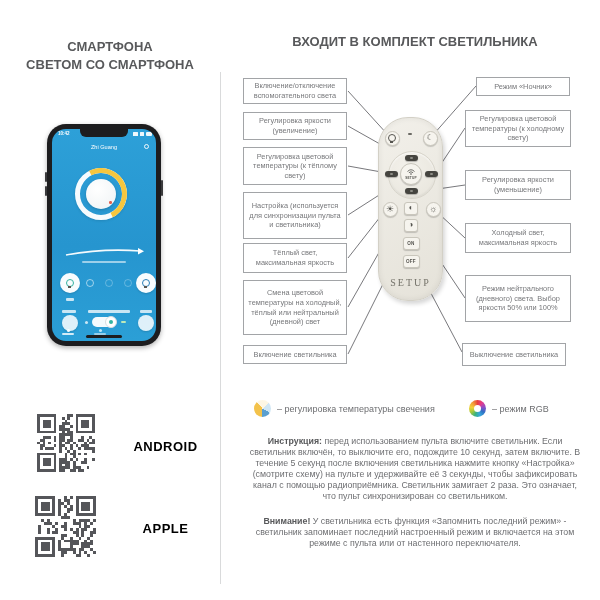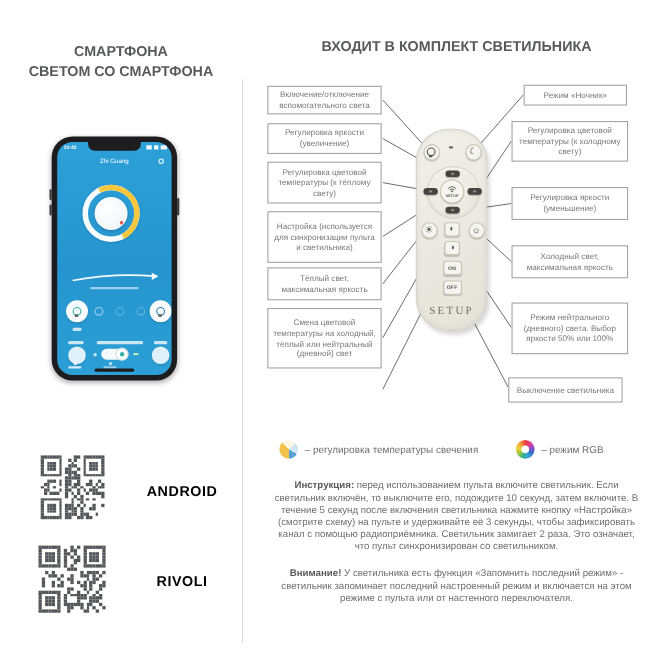--- a/index.html
+++ b/index.html
@@ -131,20 +131,23 @@
     </div>
   <div class="callout" style="left:243px;top:192px;width:104px;height:47px">
       <span>Настройка (используется для синхронизации пульта и светильника)</span>
     </div>
   <div class="callout" style="left:243px;top:243px;width:104px;height:30px">
       <span>Тёплый свет, максимальная яркость</span>
     </div>
   <div class="callout" style="left:243px;top:280px;width:104px;height:55px">
       <span>Смена цветовой температуры на холодный, тёплый или нейтральный (дневной) свет</span>
     </div>
+  <div class="callout" style="left:243px;top:345px;width:104px;height:19px">
+      <span>Включение светильника</span>
+    </div>
 
   <div class="callout" style="left:476px;top:77px;width:94px;height:19px">
       <span>Режим «Ночник»</span>
     </div>
   <div class="callout" style="left:465px;top:110px;width:106px;height:37px">
       <span>Регулировка цветовой температуры (к холодному свету)</span>
     </div>
   <div class="callout" style="left:465px;top:170px;width:106px;height:30px">
       <span>Регулировка яркости (уменьшение)</span>
     </div>
@@ -1133,21 +1136,21 @@
       <div></div>
       <div></div>
       <div style="background: rgb(85, 86, 90);"></div>
       <div style="background: rgb(85, 86, 90);"></div>
       <div></div>
       <div></div>
       <div style="background: rgb(85, 86, 90);"></div>
       <div></div>
       <div></div>
     </div>
-  <div class="dl-label" style="left:118px;top:521px;width:95px;text-align:center;">RIVOLI</div>
+  <div class="dl-label" style="left:118px;top:521px;width:95px;text-align:center;">APPLE</div>
 
   <div class="legend-item" style="left:254px;top:400px;">
     <span class="circ-temp"></span>
     <span>– регулировка температуры свечения</span>
   </div>
   <div class="legend-item" style="left:469px;top:400px;">
     <span class="circ-rgb"></span>
     <span>– режим RGB</span>
   </div>
 

